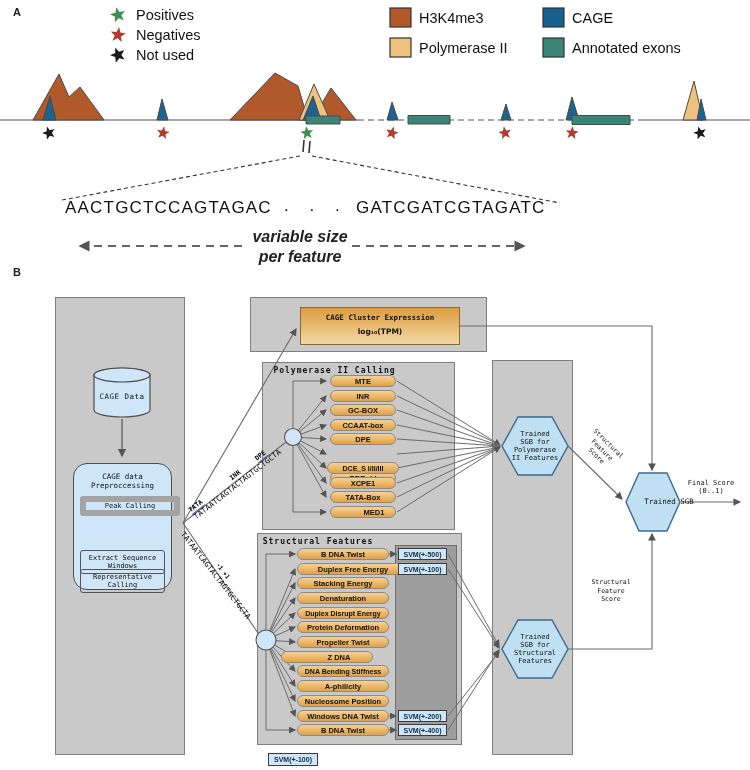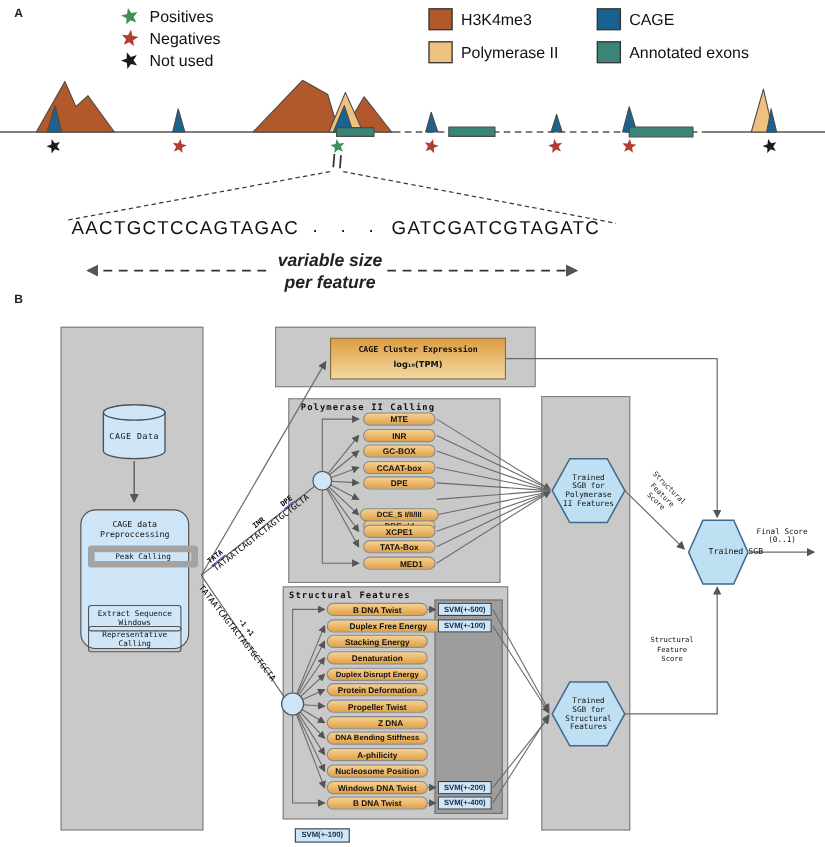--- a/index.html
+++ b/index.html
@@ -234,21 +234,21 @@
   <div class="pill" style="left:330px;top:506px;width:66px;padding-left:22px;">MED1</div>
 
   <div class="node ctr ptitle" style="left:262px;top:535px;width:112px;height:12px;">Structural Features</div>
   <div class="pill" style="left:297px;top:548px;width:92px;">B DNA Twist</div>
   <div class="pill" style="left:297px;top:563px;width:112px;">Duplex Free Energy</div>
   <div class="pill" style="left:297px;top:577px;width:92px;">Stacking Energy</div>
   <div class="pill" style="left:297px;top:592px;width:92px;">Denaturation</div>
   <div class="pill" style="left:297px;top:607px;width:92px;font-size:7px;">Duplex Disrupt Energy</div>
   <div class="pill" style="left:297px;top:621px;width:92px;">Protein Deformation</div>
   <div class="pill" style="left:297px;top:636px;width:92px;">Propeller Twist</div>
-  <div class="pill" style="left:297px;top:651px;width:92px;padding-left:24px;">Z DNA</div>
+  <div class="pill" style="left:281px;top:651px;width:92px;padding-left:24px;">Z DNA</div>
   <div class="pill" style="left:297px;top:665px;width:92px;font-size:7px;">DNA Bending Stiffness</div>
   <div class="pill" style="left:297px;top:680px;width:92px;">A-philicity</div>
   <div class="pill" style="left:297px;top:695px;width:92px;">Nucleosome Position</div>
   <div class="pill" style="left:297px;top:710px;width:92px;">Windows DNA Twist</div>
   <div class="pill" style="left:297px;top:724px;width:92px;">B DNA Twist</div>
 
   <div class="svmbox" style="left:398px;top:548px;width:49px;height:12px;">SVM(+-500)</div>
   <div class="svmbox" style="left:398px;top:563px;width:49px;height:12px;">SVM(+-100)</div>
   <div class="svmbox" style="left:398px;top:710px;width:49px;height:12px;">SVM(+-200)</div>
   <div class="svmbox" style="left:398px;top:724px;width:49px;height:12px;">SVM(+-400)</div>

